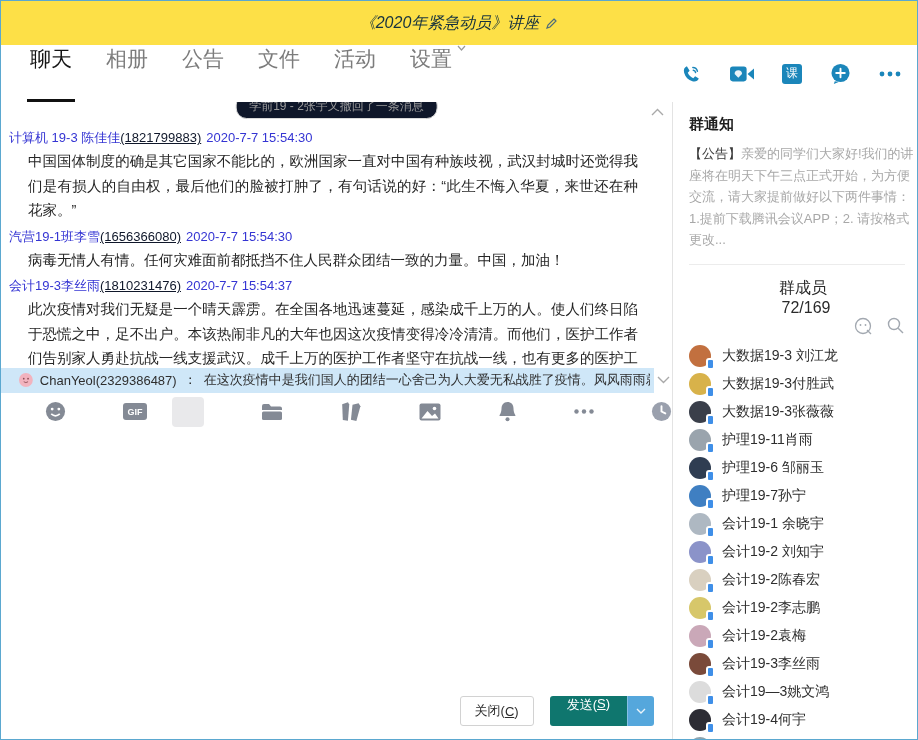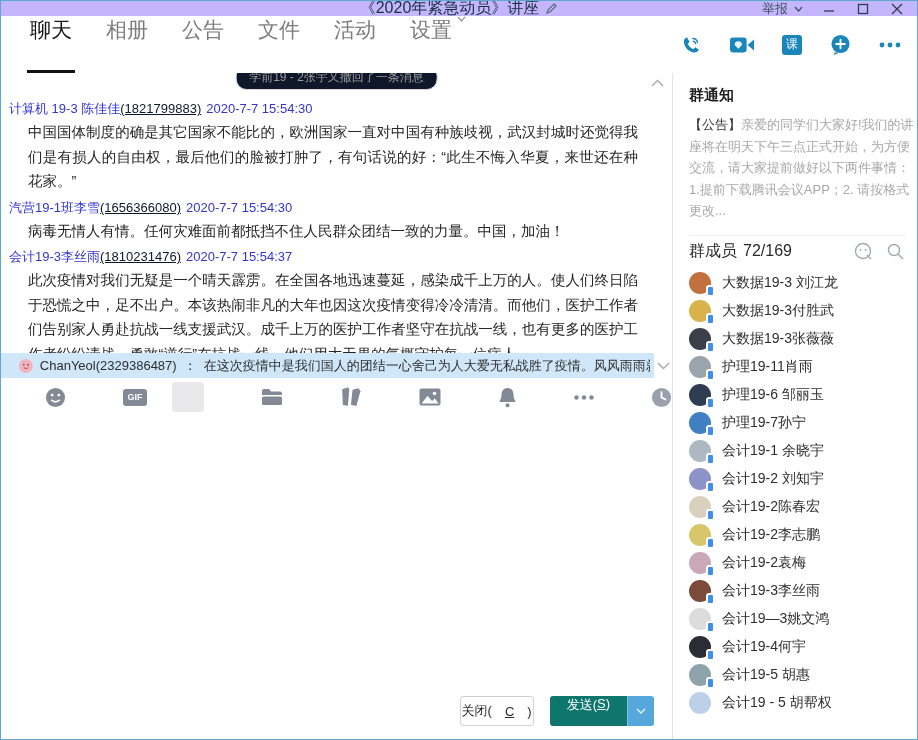--- a/index.html
+++ b/index.html
@@ -2,22 +2,22 @@
 <html><head>
 <meta charset="utf-8">
 <style>
   * { margin:0; padding:0; box-sizing:border-box; }
   html,body { width:918px; height:740px; overflow:hidden; }
   body { font-family:"Liberation Sans","DejaVu Sans",sans-serif; background:#fff; }
   .window { width:918px; height:740px; display:flex; flex-direction:column;
             border:1px solid #5ba8d0; background:#fff; overflow:hidden; }
 
   
-  .titlebar { height:15px; background:#c4b5fd; position:relative; flex:0 0 auto;
-              display:flex; align-items:center; }
+  .titlebar { height:44px; background:#fde047; position:relative; flex:0 0 auto;
+              display:flex; align-items:center;font-style:italic; }
   .title-center { position:absolute; left:0; right:0; text-align:center;
                   font-size:16px; color:#16323f; }
   .title-center .edit-ic { display:inline-block; vertical-align:-2px; margin-left:6px; }
   .titlebar-right { margin-left:auto; display:flex; align-items:center; gap:18px;
                     padding-right:12px; z-index:2; color:#3c5260; font-size:13px; }
   .report-wrap { display:flex; align-items:center; gap:6px; cursor:default; }
   .winbtn { display:flex; align-items:center; justify-content:center; width:16px; height:16px; }
 
   
   .toolrow { height:57px; display:flex; align-items:stretch; padding:0 16px 0 12px; flex:0 0 auto; }
@@ -63,35 +63,35 @@
   .tb-ic { display:flex; align-items:center; justify-content:center; cursor:pointer;padding-left:32px; }
   .tb-ic.hl { background:#e9e9eb; border-radius:4px; width:30px; height:30px; }
   .gif-box { width:24px; height:17px; background:#848a95; border-radius:3px; color:#fff;
              font-size:9px; font-weight:bold; display:flex; align-items:center; justify-content:center; }
   .tb-right { margin-left:auto; }
   .input-area { flex:1; }
   .btn-row { display:flex; justify-content:flex-end; align-items:center; gap:16px;
              padding:0 18px 13px 0; flex:0 0 auto; }
   .close-btn { width:74px; height:30px; background:#fff; border:1px solid #d2d2d2;
                border-radius:3px; font-size:13px; color:#2b2b2b;
-               display:flex; align-items:center; justify-content:center; cursor:pointer;gap:13px; }
+               display:flex; align-items:center; justify-content:center; cursor:pointer; }
   .send-btn { display:flex; height:30px; border-radius:3px; overflow:hidden; cursor:pointer; }
   .send-main { background:#0f766e; color:#fff; font-size:13px; display:flex;
                align-items:flex-start; padding:0 17px; }
   .send-caret { background:#55a7dc; border-left:1px solid #86bfe5; width:27px;
                 display:flex; align-items:center; justify-content:center; }
 
   
   .sidebar { flex:1; min-width:0; padding:10px 0 0 16px; display:flex;
              flex-direction:column; overflow:hidden; }
   .notice-title { font-size:15px; font-weight:bold; color:#1f1f1f; margin:3px 0 9px; }
   .notice-text { font-size:13px; color:#a8a8a8; line-height:21.5px; }
   .notice-text .tag { color:#3a3a3a; }
   .side-divider { border-bottom:1px solid #ececec; margin:13px 12px 0 0; }
-  .members-head { display:flex; align-items:center; margin:5px 0 7px; }
+  .members-head { display:flex; align-items:center; margin:13px 0 7px;flex-direction:column; }
   .members-title { font-size:16px; color:#2a2a2a; }
   .members-count { font-size:16px; color:#2a2a2a; margin-left:6px; }
   .mh-icons { margin-left:auto; display:flex; align-items:center; gap:15px; padding-right:13px; }
   .member-list { flex:1; overflow:hidden; }
   .member { display:flex; align-items:center; height:28px; gap:11px; cursor:pointer; }
   .avatar { width:22px; height:22px; border-radius:50%; position:relative; flex:0 0 22px; }
   .badge { position:absolute; right:-4px; bottom:-3px; width:9px; height:12px;
            background:#3f8fe8; border:2px solid #fff; border-radius:3px; }
   .member-name { font-size:14px; color:#2e2e2e; white-space:nowrap; overflow:hidden; }
   svg { display:block; }
@@ -99,43 +99,20 @@
 </head>
 <body>
 
 <div class="window">
 
   <div class="titlebar">
     <div class="title-center">
       <span>《2020年紧急动员》讲座</span><span class="edit-ic"><svg width="13" height="13" viewBox="0 0 13 13">
             <path d="M2 11 L3 8 L9 2 L11 4 L5 10 Z M9 2 L11 4" fill="none" stroke="#4e6b7a" stroke-width="1.2"></path>
           </svg></span>
-    </div>
-    <div class="titlebar-right">
-      <span class="report-wrap">
-        <span>举报</span>
-        <svg width="9" height="6" viewBox="0 0 9 6">
-            <polyline points="1,1 4.5,5 8,1" fill="none" stroke="#3c5260" stroke-width="1.2"></polyline>
-          </svg>
-      </span>
-      <span class="winbtn">
-          <svg width="12" height="12" viewBox="0 0 12 12">
-            <line x1="1" y1="8" x2="11" y2="8" stroke="#2c3e4a" stroke-width="1.3"></line>
-          </svg>
-        </span>
-      <span class="winbtn">
-          <svg width="12" height="12" viewBox="0 0 12 12">
-            <rect x="1.5" y="1.5" width="9" height="9" fill="none" stroke="#2c3e4a" stroke-width="1.3"></rect>
-          </svg>
-        </span>
-      <span class="winbtn">
-          <svg width="12" height="12" viewBox="0 0 12 12">
-            <path d="M1 1 L11 11 M11 1 L1 11" stroke="#2c3e4a" stroke-width="1.3"></path>
-          </svg>
-        </span>
     </div>
   </div>
 
   <div class="toolrow">
     <div class="tabs" id="tabs">
   <div class="tab active">
           <span>聊天</span>
         </div>
 
   <div class="tab">

